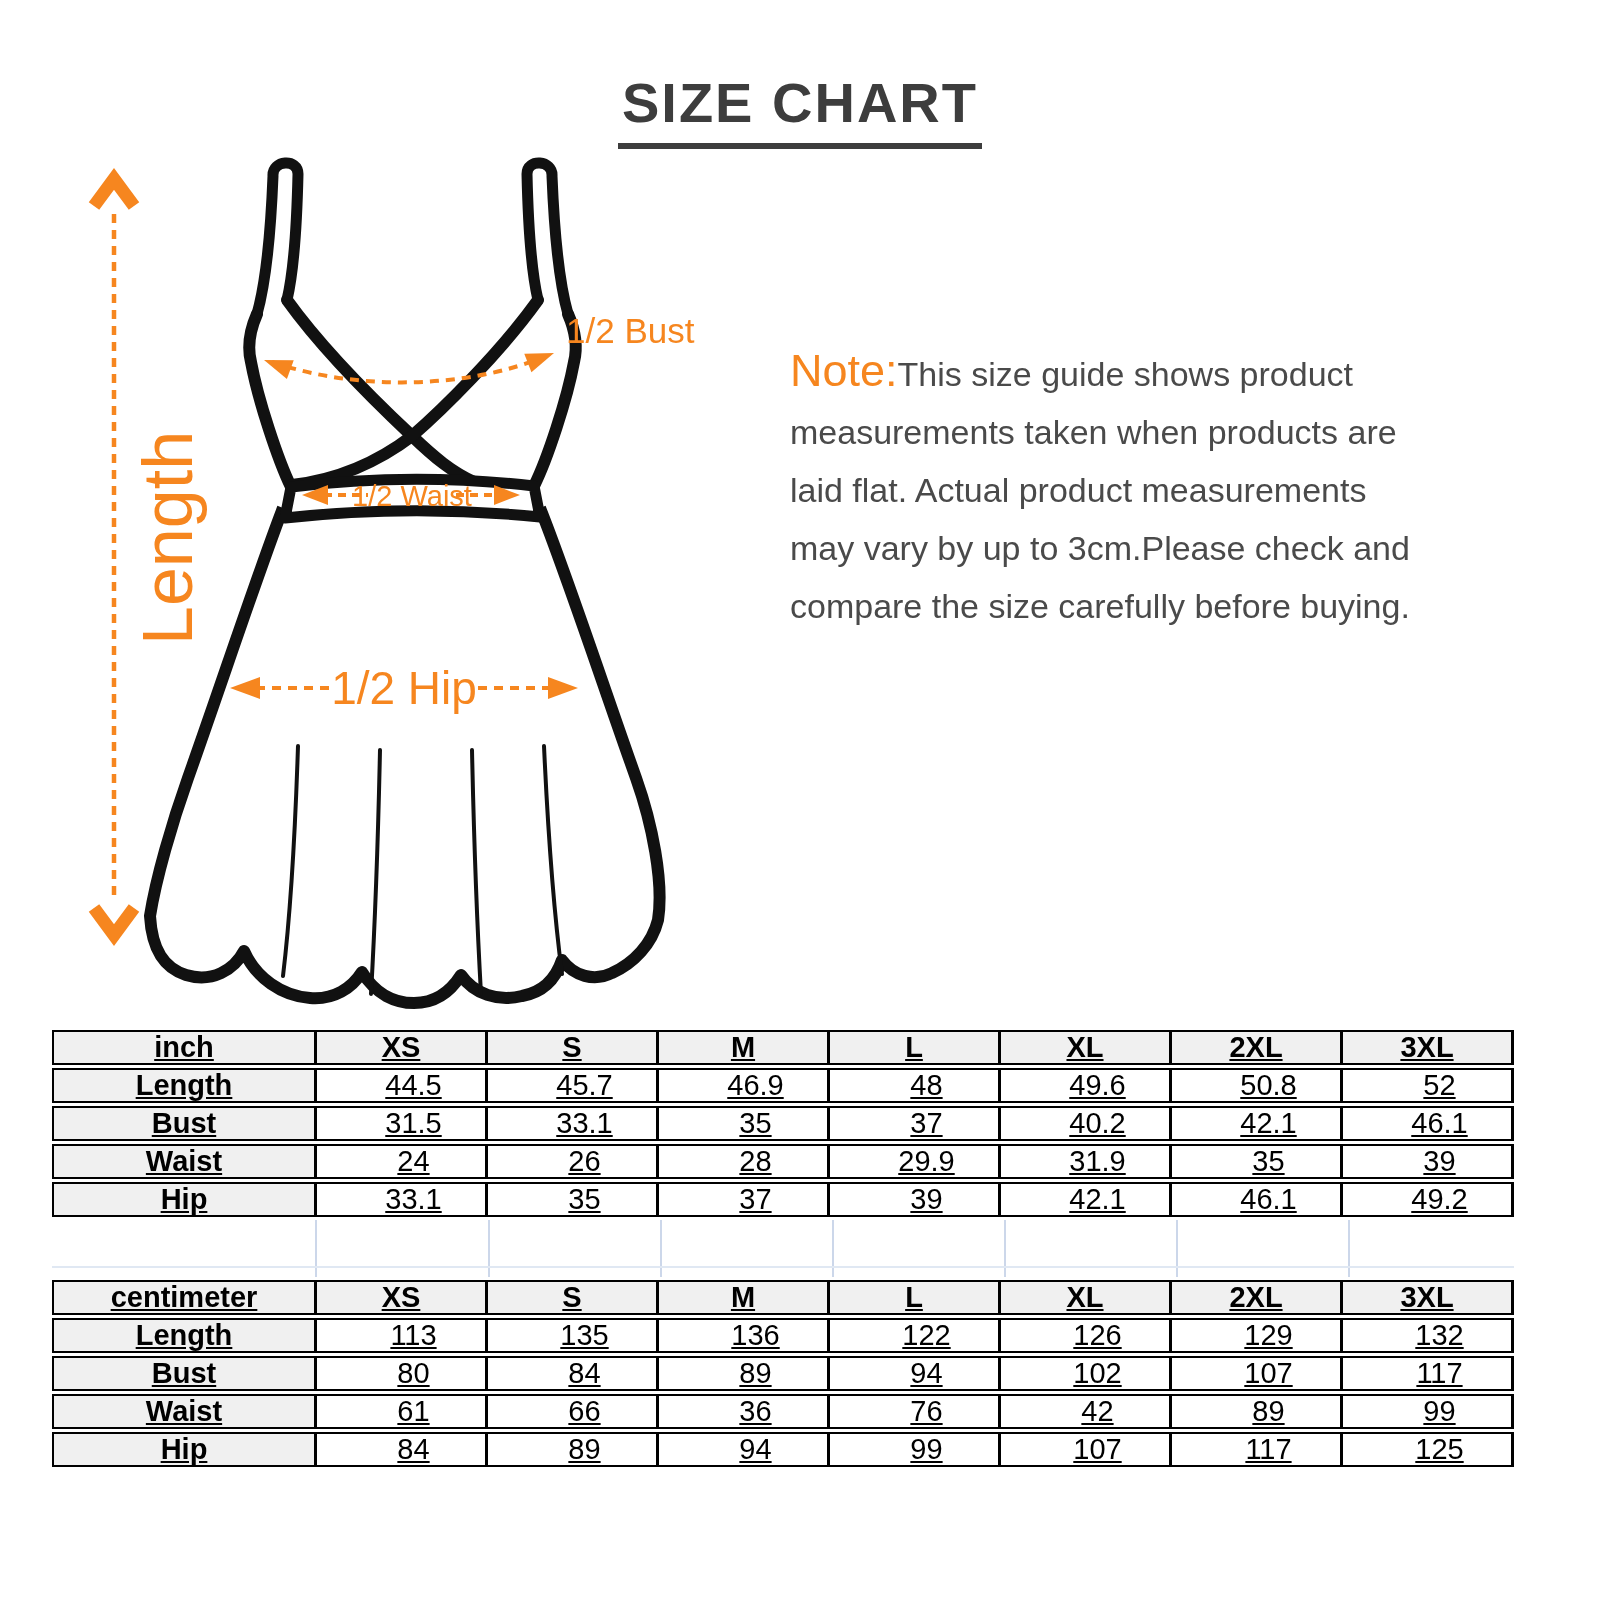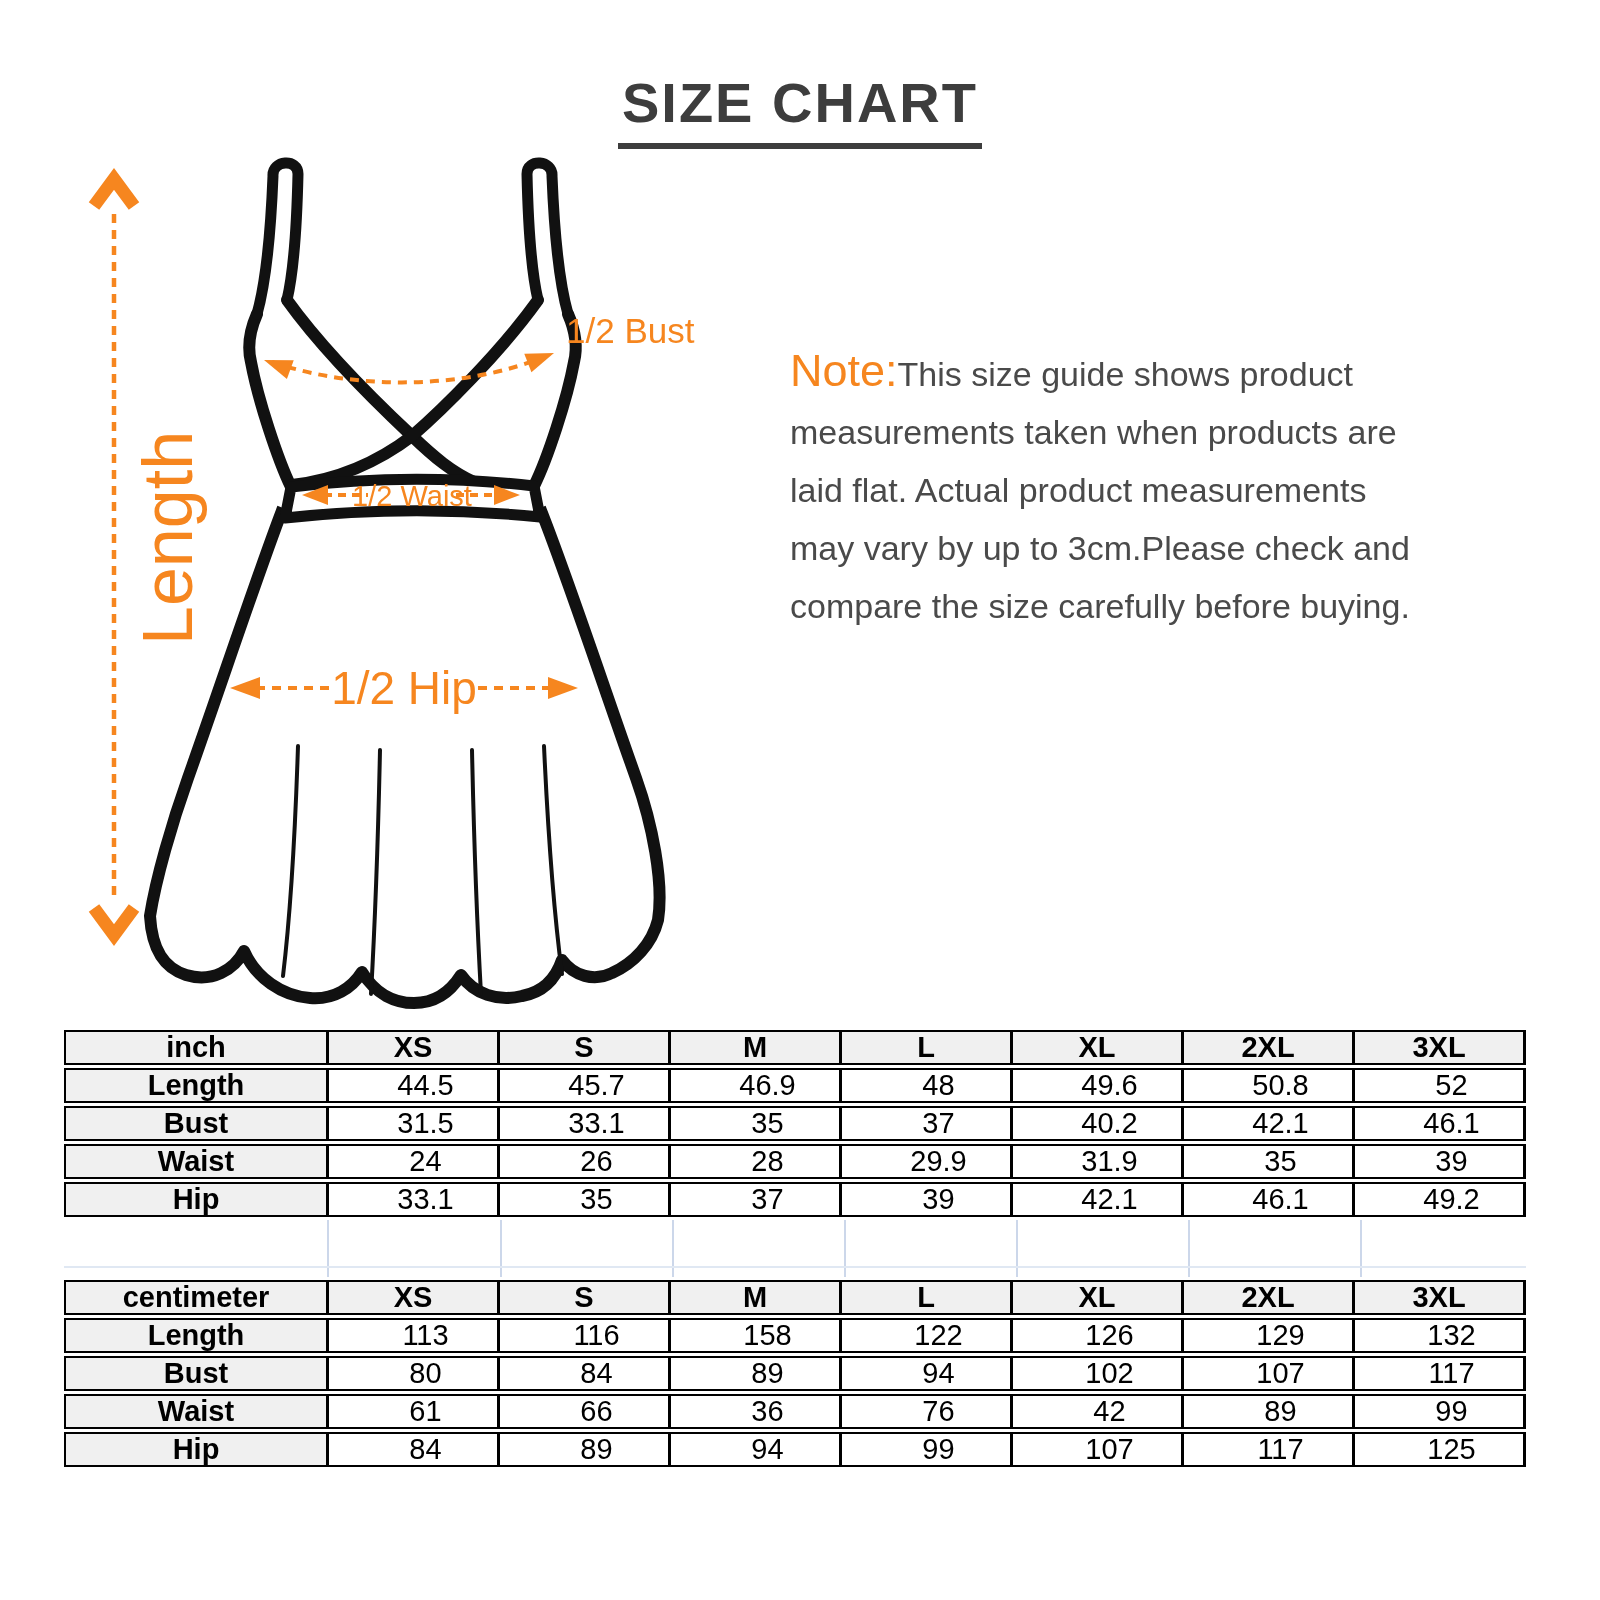--- a/index.html
+++ b/index.html
@@ -14,21 +14,21 @@
   
   .diagram{position:absolute;left:80px;top:148px;width:660px;height:880px;}
   .diagram text{font-family:"Liberation Sans",sans-serif;fill:#f6861f;}
 
   
   .note{position:absolute;left:790px;top:342px;width:775px;
         font-size:34px;line-height:58px;color:#4a4a4a;}
   .note-label{color:#f6861f;font-size:45px;text-align:right;}
 
   
-  .tables{position:absolute;left:64px;top:1027px;width:1462px;}
+  .tables{position:absolute;left:52px;top:1027px;width:1462px;text-decoration:underline;}
   table.size-table{width:100%;border-collapse:separate;border-spacing:0 3px;table-layout:fixed;}
   .size-table th,.size-table td{height:31px;line-height:31px;padding:0;margin:0;
         text-align:center;vertical-align:middle;font-size:29px;color:#000;
         border-top:2px solid #000;border-bottom:2px solid #000;border-right:3px solid #000;
         overflow:hidden;white-space:nowrap;}
   .size-table tr > *:first-child{border-left:2px solid #000;}
   .size-table th{background:#f0f0f0;font-weight:bold;}
   .size-table td{background:#ffffff;font-weight:normal;padding-left:25px;}
   col.c-label{width:265px;} col.c-size{width:171px;}
 
@@ -206,22 +206,22 @@
         <th>S</th>
         <th>M</th>
         <th>L</th>
         <th>XL</th>
         <th>2XL</th>
         <th>3XL</th>
       </tr>
       <tr>
         <th>Length</th>
         <td>113</td>
-        <td>116</td>
-        <td>158</td>
+        <td>135</td>
+        <td>136</td>
         <td>122</td>
         <td>126</td>
         <td>129</td>
         <td>132</td>
       </tr>
       <tr>
         <th>Bust</th>
         <td>80</td>
         <td>84</td>
         <td>89</td>

